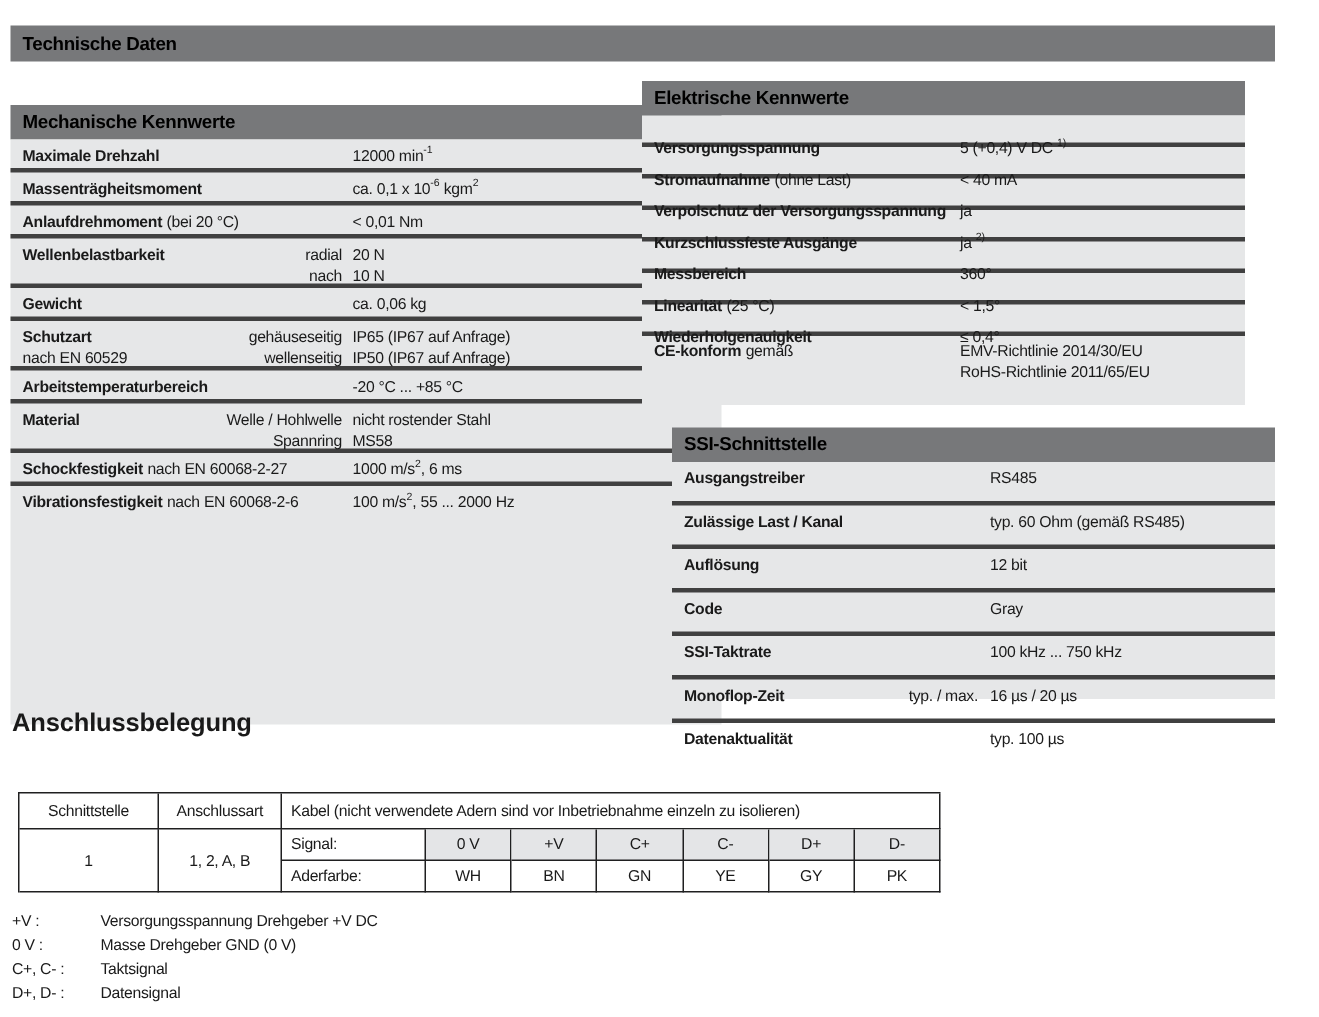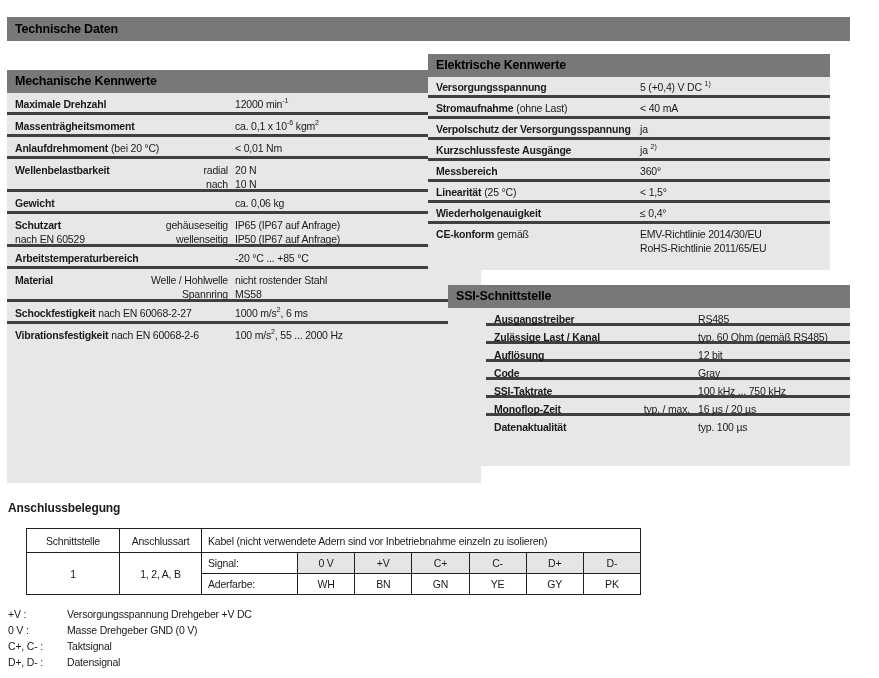--- a/index.html
+++ b/index.html
@@ -14,36 +14,36 @@
   .main-bar{position:absolute;left:7px;top:17px;width:843px;height:24px;
     font-size:12.5px;line-height:24px;padding-left:8px;}
   .panel{position:absolute;box-sizing:border-box;}
   .sec-bar{height:23px;line-height:23px;font-size:12.5px;padding-left:8px;}
   .tbody{background:#e6e7e8;box-sizing:border-box;}
   .row{display:flex;box-sizing:border-box;border-bottom:3px solid #404040;
     padding:4px 8px 0 8px;align-items:flex-start;}
   .row.last{border-bottom:none;}
   .h22{height:22px;}
   .h33{height:33px;}
-  .e21{height:21px;padding-top:3px;}
+  .e21{height:21px;padding-top:15px;}
   .e33{height:33px;padding-top:3px;}
-  .s22{height:18px;padding-top:4px;margin-left:38px;}
+  .s22{height:29px;padding-top:4px;}
   .lbl{flex:none;display:flex;justify-content:space-between;line-height:14px;}
   .left .lbl{width:220px;}
   .rightcol .lbl{width:204px;}
   .lbl .b{font-weight:bold;white-space:nowrap;}
   .n{font-weight:normal;}
   .lbl .inline-n{margin-left:3px;white-space:nowrap;}
   .subcol{text-align:right;padding-right:7px;line-height:14px;white-space:nowrap;}
   .val{flex:1;line-height:14px;white-space:nowrap;}
   sup{font-size:7px;letter-spacing:0;position:relative;top:-1px;line-height:0;}
   
-  .conn-title{position:absolute;left:8px;top:501px;font-size:12px;font-weight:bold;letter-spacing:-0.1px;}
+  .conn-title{position:absolute;left:8px;top:472px;font-size:17px;font-weight:bold;letter-spacing:-0.1px;}
   .conn-table{
-    position:absolute;left:26px;top:528px;width:615px;
+    position:absolute;left:12px;top:528px;width:615px;
     display:grid;grid-template-columns:93px 82px 96px repeat(6,1fr);
     grid-template-rows:24px 21px 21px;
     border-left:1px solid #1f1f20;border-top:1px solid #1f1f20;
     box-sizing:border-box;background:#ffffff;
   }
   .conn-table>div{
     border-right:1px solid #1f1f20;border-bottom:1px solid #1f1f20;
     box-sizing:border-box;display:flex;align-items:center;
   }
   .cc{justify-content:center;text-align:center;}

